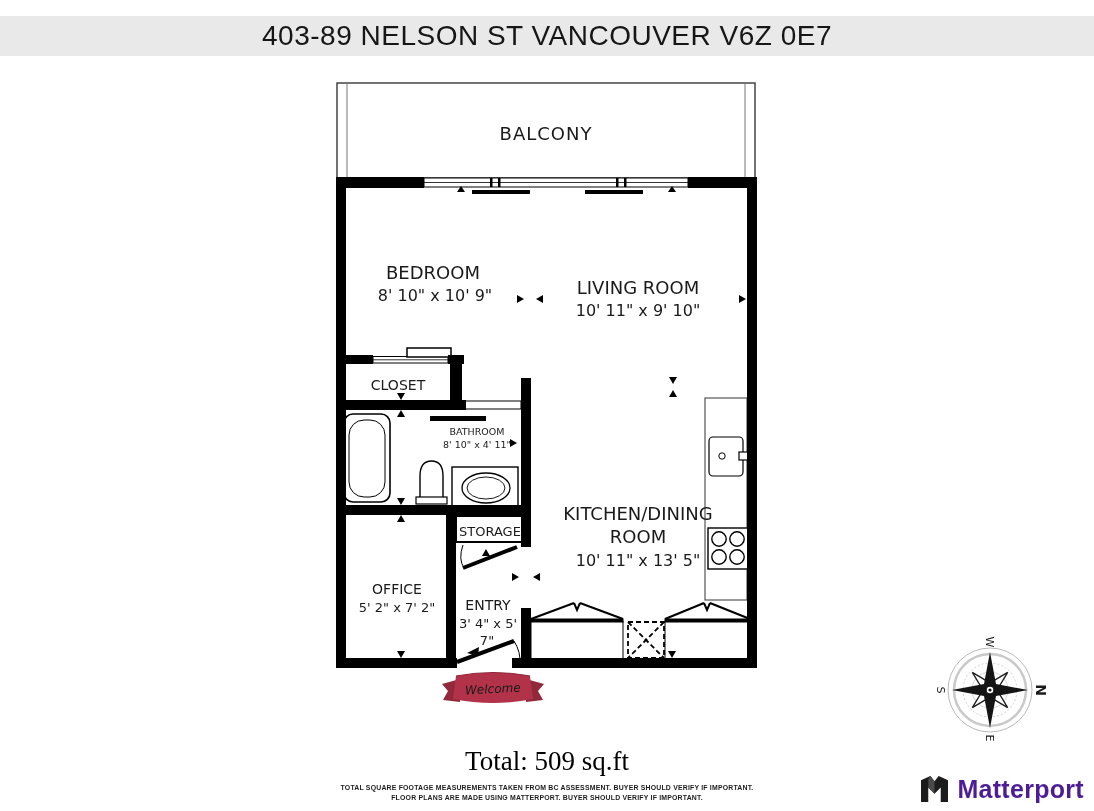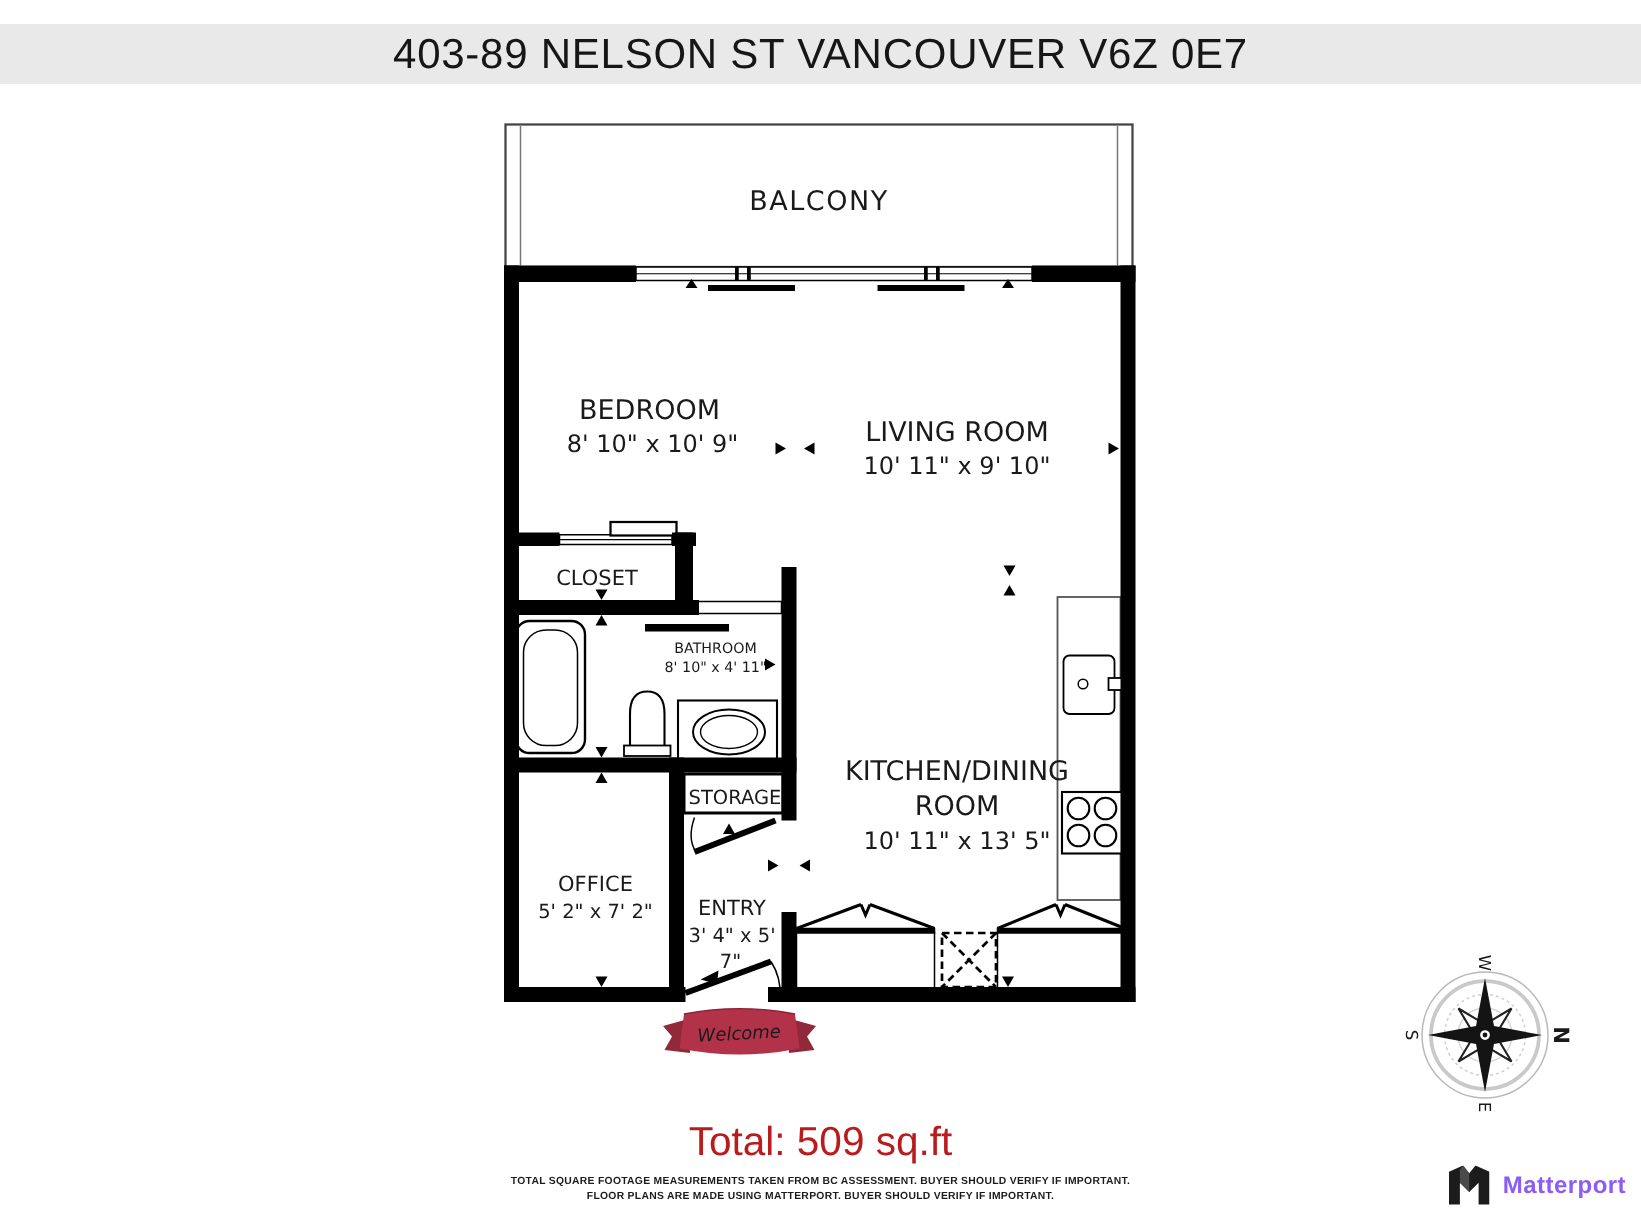--- a/index.html
+++ b/index.html
@@ -13,25 +13,25 @@
   text{fill:#1a1a1a;font-family:"DejaVu Sans",sans-serif;}
   .rn{font-size:18px;}          
   .rd{font-size:16px;}          
   .md{font-size:14px;}          
   .sd{font-size:13px;}          
   .sm{font-size:9.5px;}         
   .storage-t{font-size:13px;}
   .balcony-t{font-size:18px;letter-spacing:1px;}
   .wl{fill:#000;}
   .total{position:absolute;top:746px;left:0;width:100%;text-align:center;
-         font-size:27px;color:#b91c1c;}
+         font-size:27px;color:#000000;font-family:Liberation Serif, serif;}
   .disclaimer{position:absolute;top:783px;left:0;width:100%;text-align:center;
          font-size:6.9px;font-weight:bold;color:#1c1c1c;line-height:9.5px;letter-spacing:0.2px;}
   .brand{position:absolute;right:10px;bottom:7px;display:flex;align-items:center;gap:9px;}
-  .brand-text{font-size:16px;font-weight:600;color:#8b5cf6;letter-spacing:0.3px;
+  .brand-text{font-size:25px;font-weight:600;color:#4c1d95;letter-spacing:0.3px;
          font-family:"Liberation Sans",sans-serif;}
 </style>
 </head>
 <body>
 
 <div class="page">
 
   <div class="titlebar">
     <span class="title-text">403-89 NELSON ST VANCOUVER V6Z 0E7</span>
   </div>

